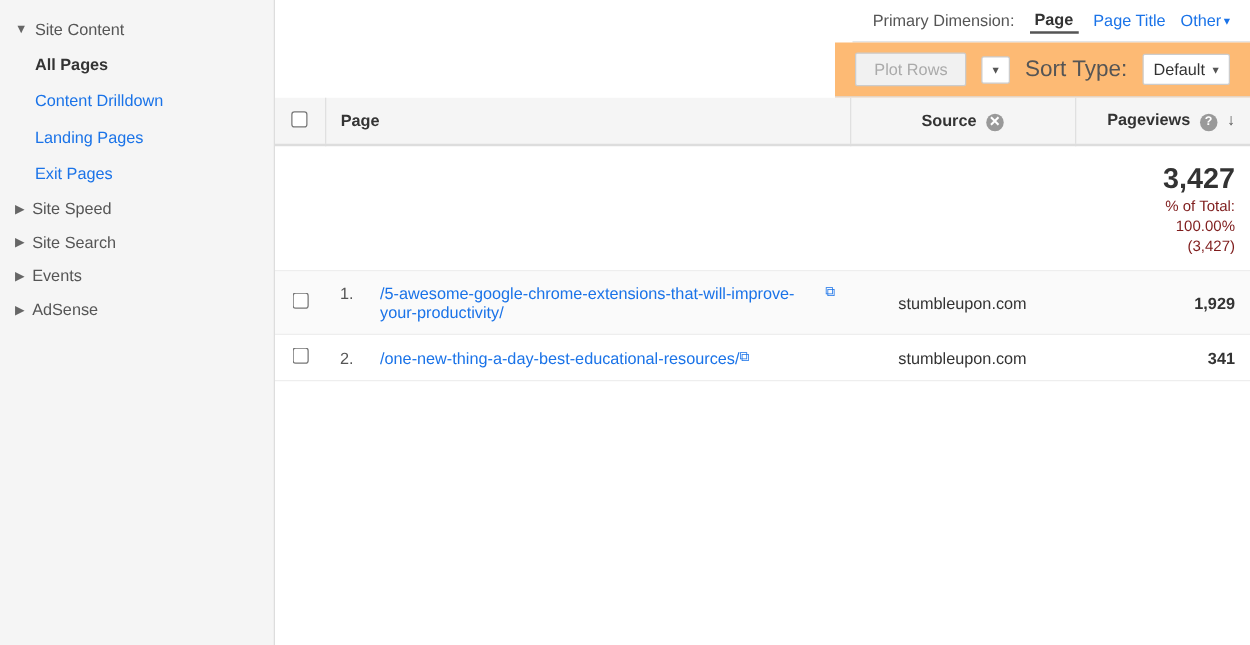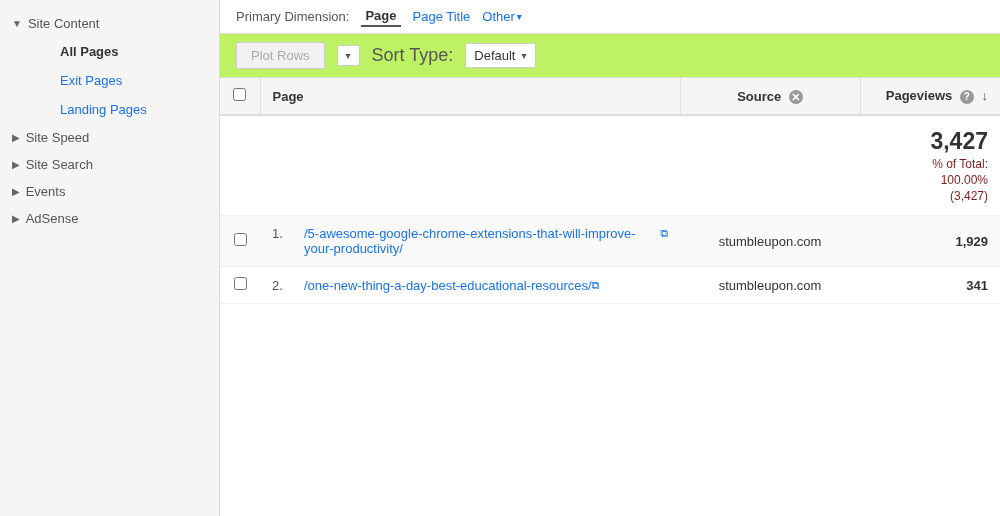--- a/index.html
+++ b/index.html
@@ -34,33 +34,33 @@
     .sidebar-section-header .arrow {
       margin-right: 6px;
       font-size: 10px;
       color: #666;
     }
     .sidebar-item {
       padding: 7px 12px 7px 28px;
       color: #1a73e8;
       cursor: pointer;
       font-size: 13px;
-      margin-left: 32px;
     }
     .sidebar-item.active {
       font-weight: bold;
       color: #333;
     }
 
     
     .main {
       flex: 1;
       display: flex;
       flex-direction: column;
       overflow: hidden;
+      align-items: flex-end;
     }
 
     
     .primary-dim-bar {
       display: flex;
       align-items: center;
       padding: 6px 16px;
       border-bottom: 1px solid #ddd;
       background: #fff;
       font-size: 13px;
@@ -92,21 +92,21 @@
     .chevron-down {
       font-size: 10px;
     }
 
     
     .toolbar {
       display: flex;
       align-items: center;
       padding: 8px 16px;
       border-bottom: 1px solid #ddd;
-      background: #bef264;
+      background: #fdba74;
       gap: 12px;
     }
     .btn-plot-rows {
       padding: 5px 14px;
       border: 1px solid #ccc;
       background: #f1f1f1;
       color: #aaa;
       border-radius: 2px;
       cursor: pointer;
       font-size: 13px;
@@ -280,24 +280,27 @@
 <aside class="sidebar">
 
   <div class="sidebar-section-header">
     <span class="arrow">▼</span>
     <span>Site Content</span>
   </div>
   <div class="sidebar-item active">
     <span>All Pages</span>
   </div>
   <div class="sidebar-item">
-    <span>Exit Pages</span>
+    <span>Content Drilldown</span>
   </div>
   <div class="sidebar-item">
     <span>Landing Pages</span>
+  </div>
+  <div class="sidebar-item">
+    <span>Exit Pages</span>
   </div>
 
   <div class="sidebar-section-header">
     <span class="arrow">▶</span>
     <span>Site Speed</span>
   </div>
 
   <div class="sidebar-section-header">
     <span class="arrow">▶</span>
     <span>Site Search</span>

